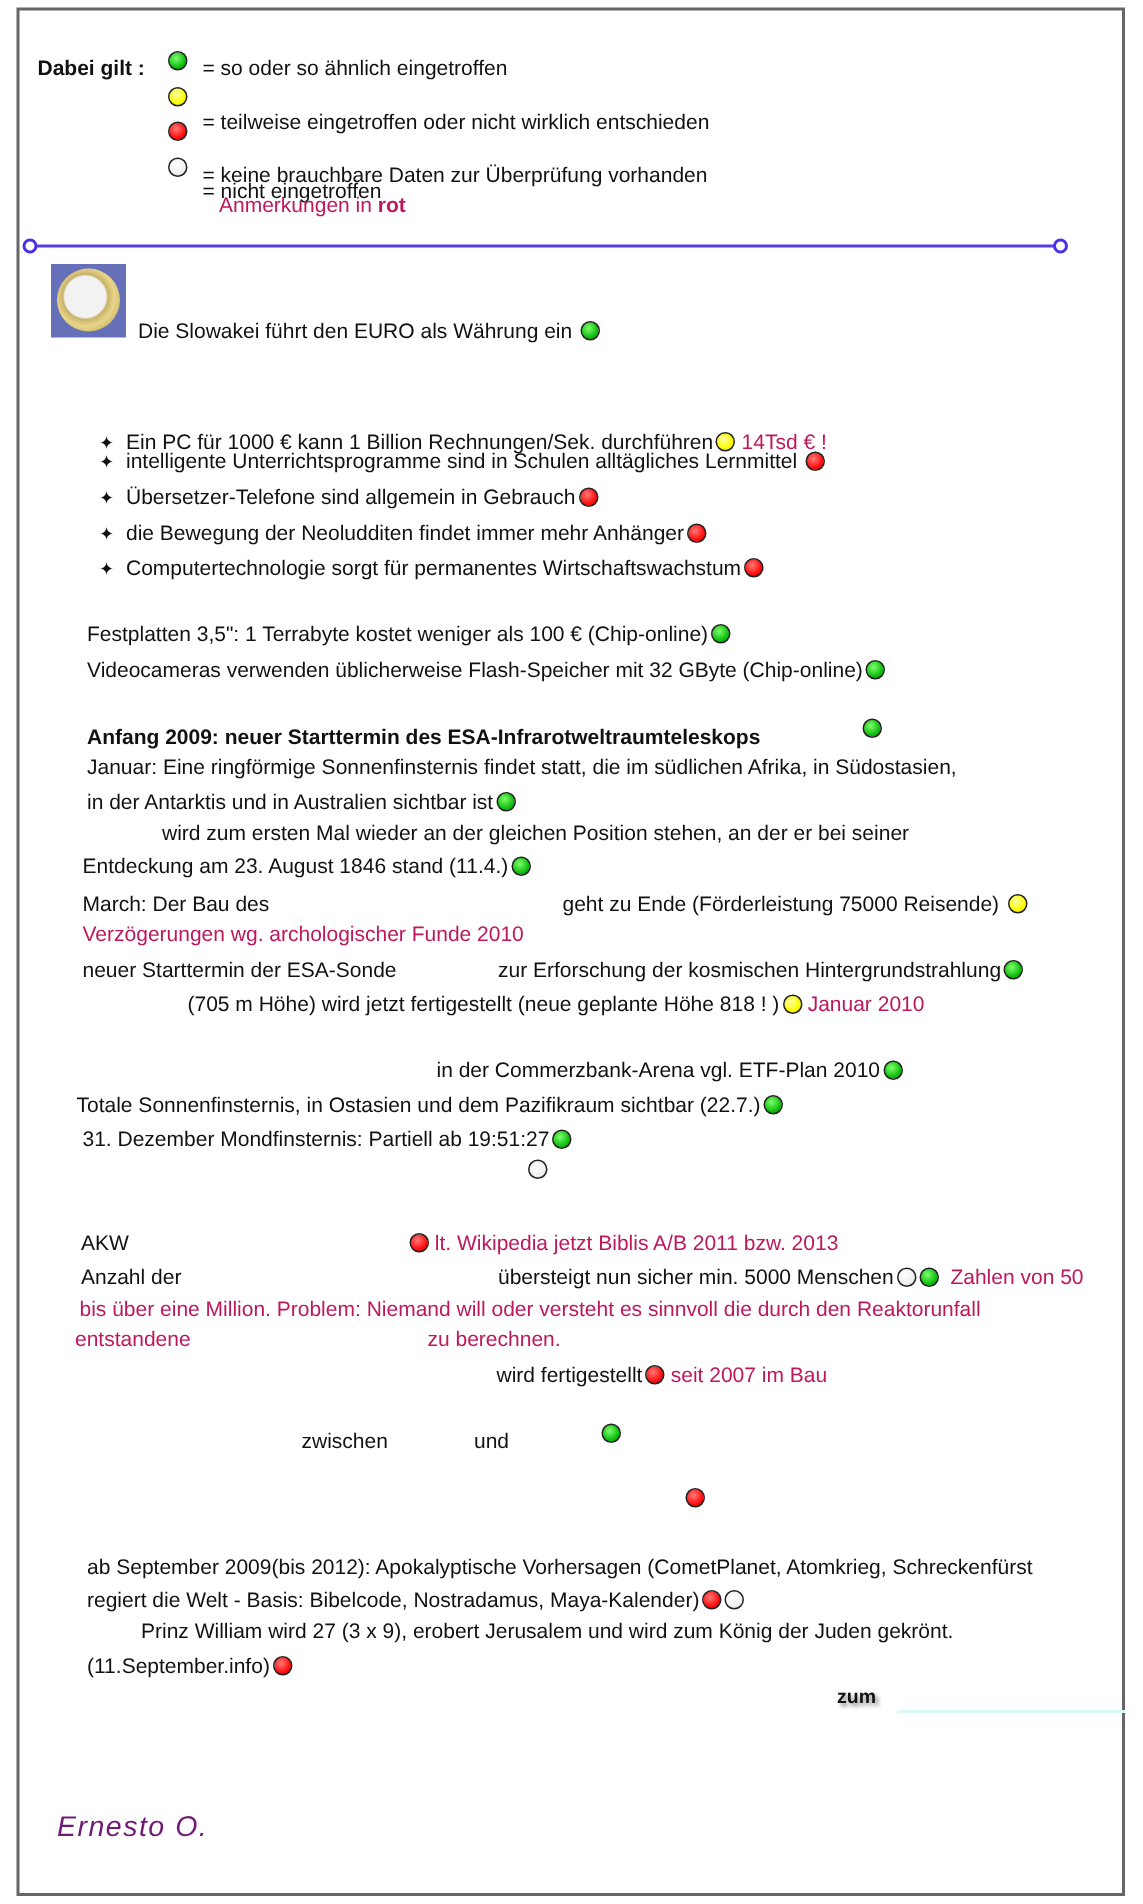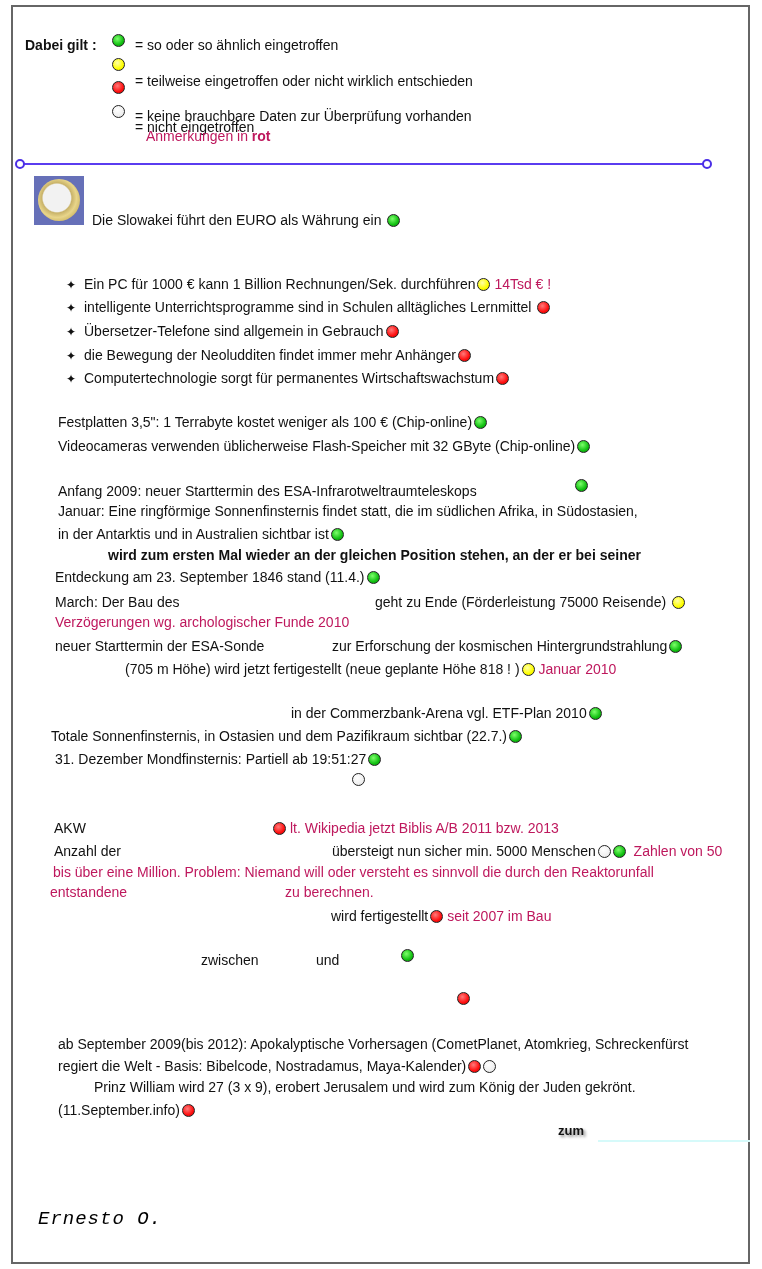--- a/index.html
+++ b/index.html
@@ -16,22 +16,22 @@
   .dot.yellow { background:radial-gradient(circle at 40% 35%, #ffffa8, #ffff00 60%, #d4d400); }
   .dot.red { background:radial-gradient(circle at 40% 35%, #ff7a7a, #ff1010 60%, #c00000); }
   .dot.white { background:radial-gradient(circle at 40% 35%, #ffffff, #f0f0f0 60%, #d8d8d8); }
   .star { display:inline-block; width:18px; font-size:12px; }
   .rule { position:absolute; left:19px; top:163px; width:688px; height:2px; background:#5a3cf0; }
   .rule-end { position:absolute; top:159px; width:6px; height:6px; border:2px solid #4b2fe6;
               border-radius:50%; background:#fff; }
   .coin { position:absolute; left:34px; top:176px; width:50px; height:49px; background:#6670b8; }
   .coin-inner { position:absolute; left:4px; top:3px; width:42px; height:42px; border-radius:50%;
                 background:radial-gradient(circle at 45% 45%, #f2f2f2 0 42%, #c9b36a 46%, #e8d58a 60%, #a88a30 100%); }
-  .sig { position:absolute; left:38px; top:1208px; font-family:Liberation Mono, monospace;
-         font-style:italic; font-size:19px; color:#000000; letter-spacing:1px; }
+  .sig { position:absolute; left:38px; top:1208px; font-family:Liberation Sans, sans-serif;
+         font-style:italic; font-size:19px; color:#701a75; letter-spacing:1px; }
   .zum { position:absolute; left:558px; top:1123px; font-weight:bold; font-size:13px;
          text-shadow:2px 2px 3px #888; }
   .zum-box { position:absolute; left:598px; top:1124px; width:152px; height:16px;
              border-bottom:2px solid #d6fafa; }
 </style>
 </head>
 <body>
 
 <div class="frame"></div>
 
@@ -48,35 +48,35 @@
 
 <div class="rule"></div>
 <div class="rule-end" style="left:15px;"></div>
 <div class="rule-end" style="left:702px;"></div>
 
 <div class="coin">
     <div class="coin-inner"></div>
   </div>
 <div class="t" style="left:92px;top:212px;"><span>Die Slowakei führt den EURO als Währung ein</span> <span class="dot green"></span></div>
 
-<div class="t" style="left:66px;top:276px;"><span class="star">✦</span><span>Ein PC für 1000 € kann 1 Billion Rechnungen/Sek. durchführen</span><span class="dot yellow"></span> <span class="red">14Tsd € !</span></div>
+<div class="t" style="left:66px;top:286px;"><span class="star">✦</span><span>Ein PC für 1000 € kann 1 Billion Rechnungen/Sek. durchführen</span><span class="dot yellow"></span> <span class="red">14Tsd € !</span></div>
 <div class="t" style="left:66px;top:299px;"><span class="star">✦</span><span>intelligente Unterrichtsprogramme sind in Schulen alltägliches Lernmittel</span> <span class="dot red"></span></div>
 <div class="t" style="left:66px;top:323px;"><span class="star">✦</span><span>Übersetzer-Telefone sind allgemein in Gebrauch</span><span class="dot red"></span></div>
 <div class="t" style="left:66px;top:347px;"><span class="star">✦</span><span>die Bewegung der Neoludditen  findet immer mehr Anhänger</span><span class="dot red"></span></div>
 <div class="t" style="left:66px;top:370px;"><span class="star">✦</span><span>Computertechnologie sorgt für permanentes Wirtschaftswachstum</span><span class="dot red"></span></div>
 
 <div class="t" style="left:58px;top:414px;"><span>Festplatten 3,5": 1 Terrabyte kostet weniger als 100 € (Chip-online)</span><span class="dot green"></span></div>
 <div class="t" style="left:58px;top:438px;"><span>Videocameras verwenden üblicherweise Flash-Speicher mit 32 GByte (Chip-online)</span><span class="dot green"></span></div>
 
-<div class="t" style="left:58px;top:483px;">Anfang 2009: neuer Starttermin des ESA-Infrarotweltraumteleskops</div>
+<div class="t" style="left:58px;top:483px;font-weight:bold;">Anfang 2009: neuer Starttermin des ESA-Infrarotweltraumteleskops</div>
 <span class="dot green" style="position:absolute;left:573px;top:479px;"></span>
 <div class="t" style="left:58px;top:503px;">Januar: Eine ringförmige Sonnenfinsternis findet statt, die im südlichen Afrika, in Südostasien,</div>
 <div class="t" style="left:58px;top:526px;"><span>in der Antarktis und in Australien sichtbar ist</span><span class="dot green"></span></div>
-<div class="t" style="left:108px;top:547px;font-weight:bold;">wird zum ersten Mal wieder an der gleichen Position stehen, an der er bei seiner</div>
-<div class="t" style="left:55px;top:569px;"><span>Entdeckung am 23. September 1846 stand (11.4.)</span><span class="dot green"></span></div>
+<div class="t" style="left:108px;top:547px;">wird zum ersten Mal wieder an der gleichen Position stehen, an der er bei seiner</div>
+<div class="t" style="left:55px;top:569px;"><span>Entdeckung am 23. August 1846 stand (11.4.)</span><span class="dot green"></span></div>
 
 <div class="t" style="left:55px;top:594px;">March: Der Bau des</div>
 <div class="t" style="left:375px;top:594px;"><span>geht zu Ende (Förderleistung 75000 Reisende)</span> <span class="dot yellow"></span></div>
 <div class="t red" style="left:55px;top:614px;">Verzögerungen wg. archologischer Funde 2010</div>
 
 <div class="t" style="left:55px;top:638px;">neuer Starttermin der ESA-Sonde</div>
 <div class="t" style="left:332px;top:638px;"><span>zur Erforschung der kosmischen Hintergrundstrahlung</span><span class="dot green"></span></div>
 <div class="t" style="left:125px;top:661px;"><span>(705 m Höhe) wird jetzt fertigestellt  (neue geplante Höhe 818 ! )</span><span class="dot yellow"></span> <span class="red">Januar 2010</span></div>
 
 <div class="t" style="left:291px;top:705px;"><span>in der Commerzbank-Arena  vgl. ETF-Plan 2010</span><span class="dot green"></span></div>

